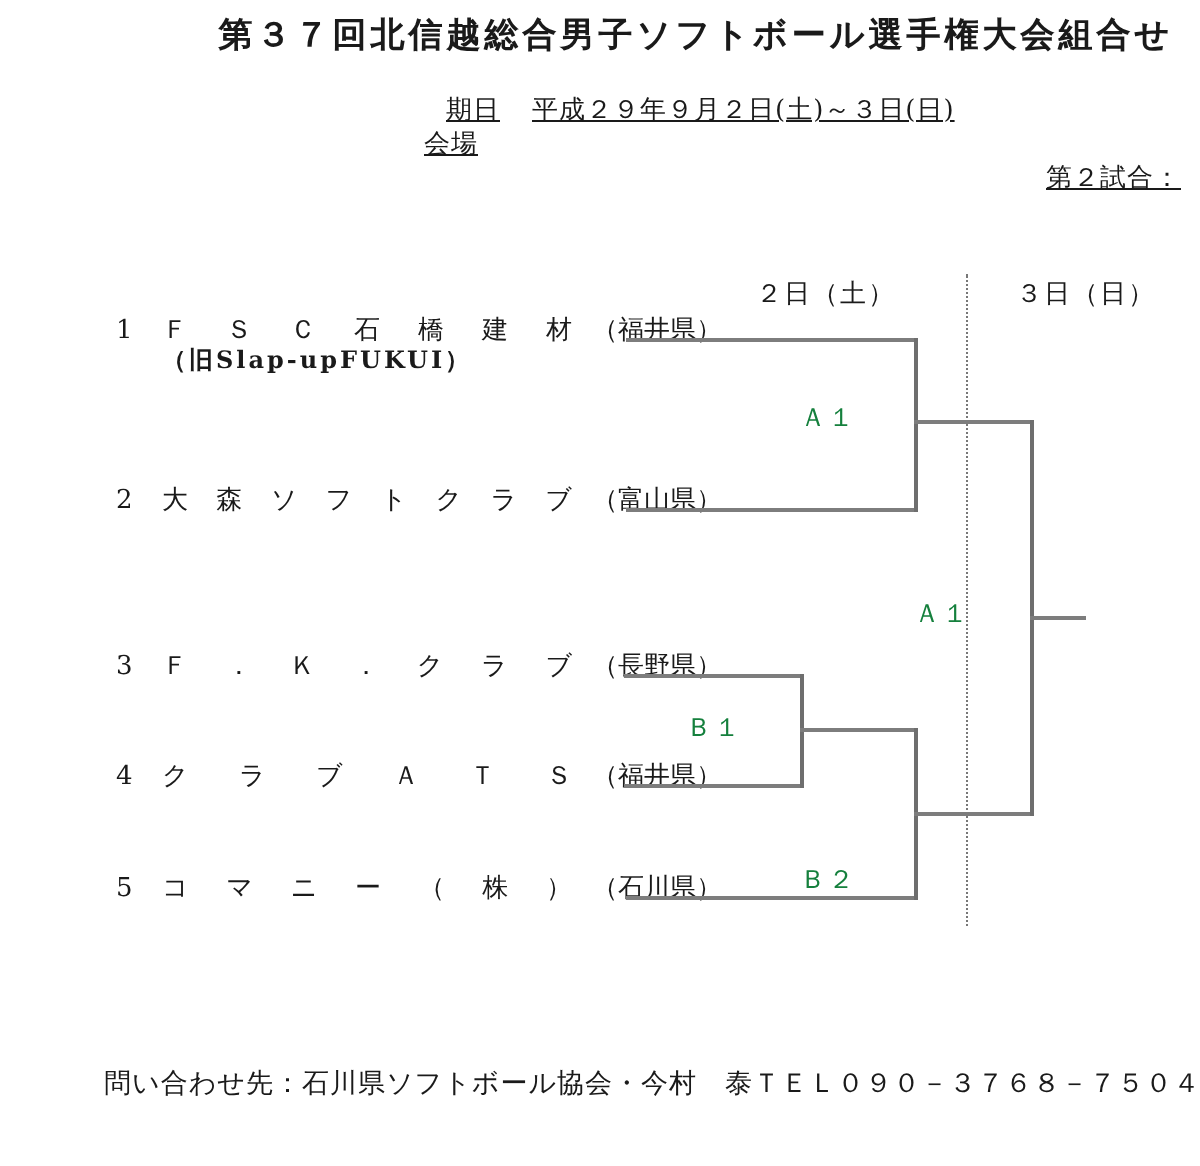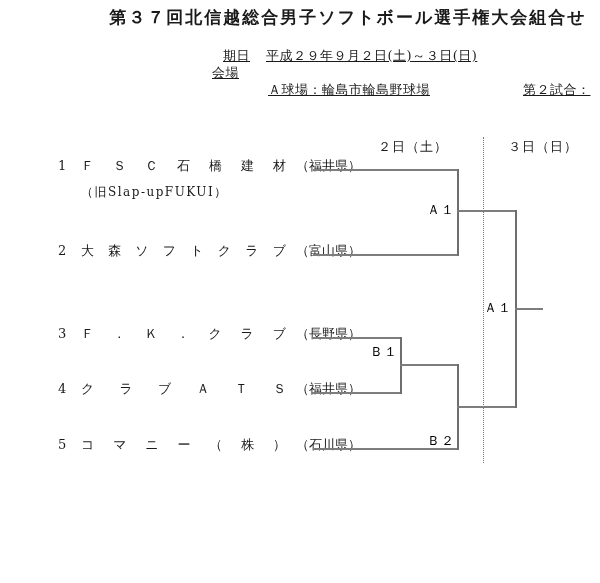--- a/index.html
+++ b/index.html
@@ -20,58 +20,57 @@
   .team-name{
     display:inline-flex;justify-content:space-between;
     width:205px;vertical-align:baseline;
   }
   .team-pref{display:inline-block;margin-left:10px;vertical-align:baseline;}
   .team-note{font-size:12px;letter-spacing:1.5px;}
   .h-line{position:absolute;height:2px;background:#7d7d7d;}
   .v-line{position:absolute;width:2px;background:#6e6e6e;}
   .divider{position:absolute;width:0;border-left:1px dotted #777;}
   .match-label{
-    position:absolute;width:55px;text-align:right;
-    font-size:13px;color:#000000;letter-spacing:1px;line-height:16px;
+    position:absolute;width:55px;text-align:left;
+    font-size:13px;color:#15803d;letter-spacing:1px;line-height:16px;
   }
   .footer{left:4px;top:533px;font-size:13.5px;letter-spacing:0.5px;}
 </style>
 </head>
 <body>
 
 <div class="page">
 
   <div class="abs title">第３７回北信越総合男子ソフトボール選手権大会組合せ</div>
 
   <div class="abs info" style="left:175px;top:48px;">期日</div>
   <div class="abs info" style="left:218px;top:48px;text-align:center;">平成２９年９月２日(土)～３日(日)</div>
 
   <div class="abs info" style="left:164px;top:65px;">会場</div>
   <div class="abs info" style="left:475px;top:82px;">第２試合：</div>
 
-  <div class="abs info" style="left:220px;top:82px;">Ａ球場：輪島市輪島野球場</div>
 
 
   <div class="abs day-header" style="left:330px;top:138px;">２日（土）</div>
   <div class="abs day-header" style="left:460px;top:138px;">３日（日）</div>
 
   <div class="divider" style="left:483px;top:137px;height:326px;"></div>
 
   <div class="abs team-row" style="top:157px;">
     <span class="team-no">1</span><span class="team-name">
         <span>Ｆ</span>
         <span>Ｓ</span>
         <span>Ｃ</span>
         <span>石</span>
         <span>橋</span>
         <span>建</span>
         <span>材</span>
       </span><span class="team-pref">（福井県）</span>
   </div>
-  <div class="abs team-note" style="left:33px;top:184px;">（旧Slap-upFUKUI）</div>
+  <div class="abs team-note" style="left:33px;top:172px;font-weight:bold;">（旧Slap-upFUKUI）</div>
 
   <div class="abs team-row" style="top:242px;">
     <span class="team-no">2</span><span class="team-name">
         <span>大</span>
         <span>森</span>
         <span>ソ</span>
         <span>フ</span>
         <span>ト</span>
         <span>ク</span>
         <span>ラ</span>
@@ -119,24 +118,25 @@
   <div class="h-line" style="left:312px;top:337px;width:88px;"></div>
   <div class="h-line" style="left:312px;top:392px;width:88px;"></div>
   <div class="h-line" style="left:313px;top:448px;width:144px;"></div>
 
   <div class="v-line" style="left:457px;top:169px;height:87px;"></div>
   <div class="h-line" style="left:457px;top:210px;width:58px;"></div>
   <div class="match-label" style="left:400px;top:202px;">Ａ１</div>
 
   <div class="v-line" style="left:400px;top:337px;height:57px;"></div>
   <div class="h-line" style="left:400px;top:364px;width:59px;"></div>
-  <div class="match-label" style="left:343px;top:344px;">Ｂ１</div>
+  <div class="match-label" style="left:343px;top:357px;">Ｂ１</div>
 
   <div class="v-line" style="left:457px;top:364px;height:86px;"></div>
   <div class="h-line" style="left:457px;top:406px;width:58px;"></div>
   <div class="match-label" style="left:400px;top:398px;margin-top:35px;">Ｂ２</div>
 
   <div class="v-line" style="left:515px;top:210px;height:198px;"></div>
   <div class="h-line" style="left:515px;top:308px;width:28px;"></div>
   <div class="match-label" style="left:457px;top:300px;">Ａ１</div>
 
+  <div class="abs footer">問い合わせ先：石川県ソフトボール協会・今村　泰ＴＥＬ０９０－３７６８－７５０４</div>
 
 </div>
 
 </body></html>

